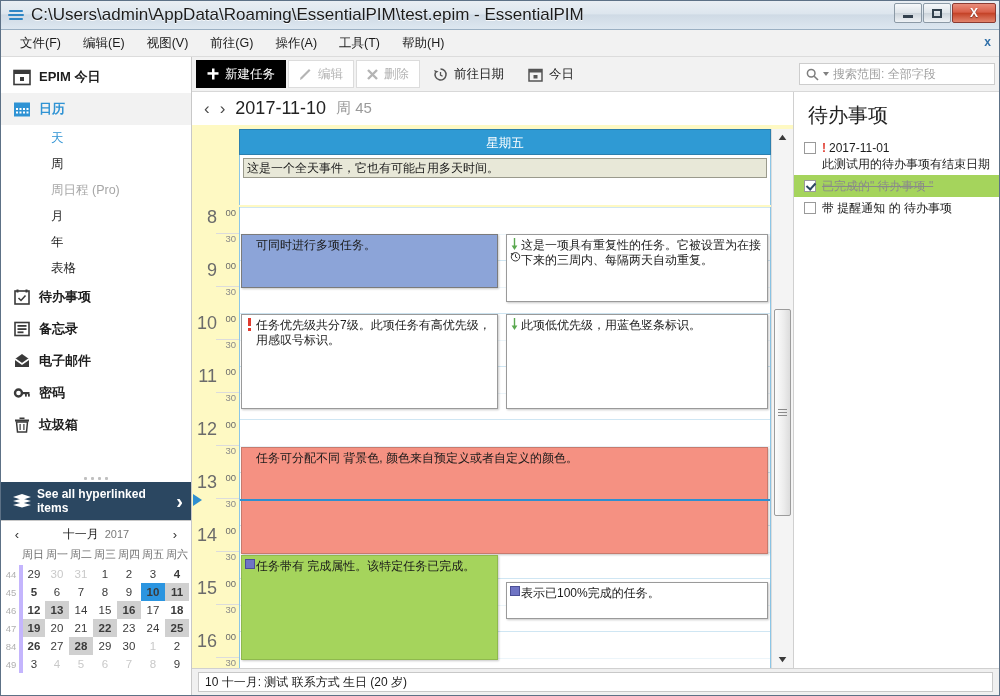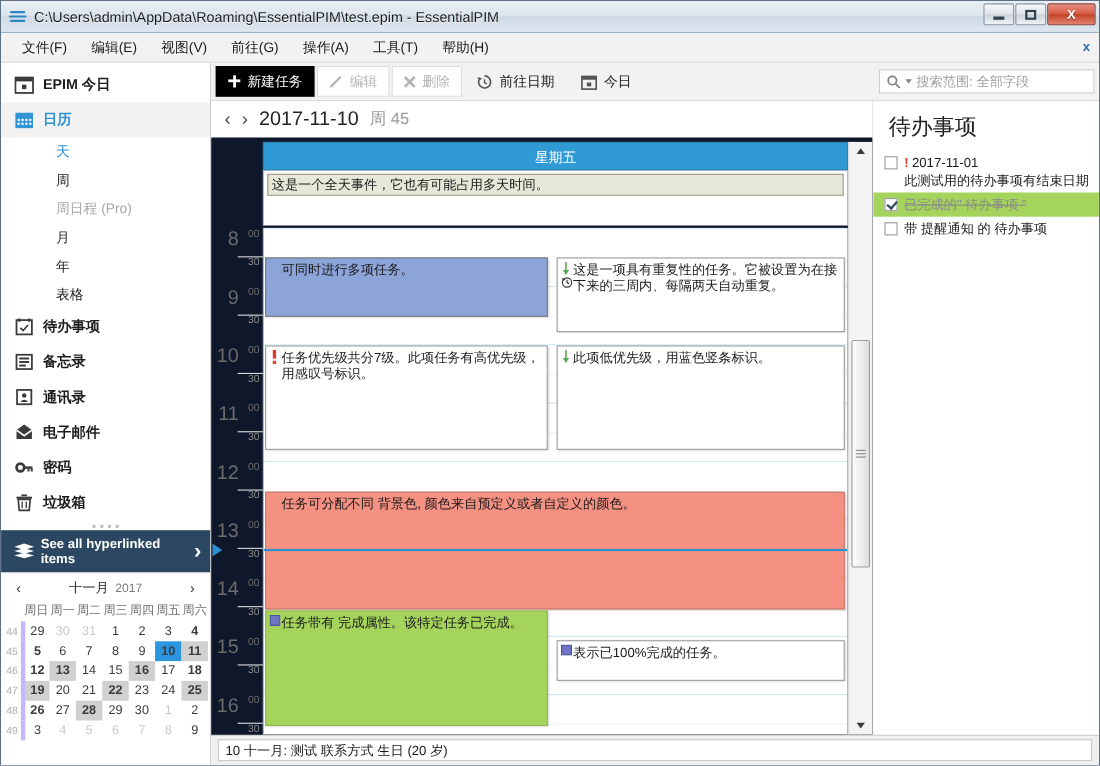--- a/index.html
+++ b/index.html
@@ -23,21 +23,21 @@
     border-bottom:1px solid #9bb0c3;
     display:flex;align-items:center;position:relative;
     padding-left:6px;
   }
   .tb-icon{width:18px;height:16px;margin-right:6px;position:relative;flex:0 0 18px;}
   .tb-icon i{position:absolute;left:2px;width:14px;height:2px;background:#2f86c5;border-radius:1px;}
   .tb-icon i:nth-child(1){top:3px;}
   .tb-icon i:nth-child(2){top:7px;left:1px;width:16px;}
   .tb-icon i:nth-child(3){top:11px;}
   .tb-title{
-    font-size:13px;color:#1b1b1b;white-space:nowrap;
+    font-size:17px;color:#1b1b1b;white-space:nowrap;
     text-shadow:0 1px 0 rgba(255,255,255,.85);
   }
   .wbtns{position:absolute;right:3px;top:2px;display:flex;align-items:center;}
   .wbtn{
     width:28px;height:20px;margin-left:1px;
     border:1px solid #8c9aa6;border-radius:2px;
     background:linear-gradient(to bottom,#f6f8fa 0%,#dfe5ea 48%,#ccd4db 52%,#eef2f5 100%);
     display:flex;align-items:center;justify-content:center;
     box-sizing:border-box;
   }
@@ -124,21 +124,21 @@
     display:flex;align-items:center;padding:0 6px;box-sizing:border-box;
   }
   .search .ph{color:#a0a0a0;font-size:12px;margin-left:4px;}
   .caret{width:0;height:0;border-left:3px solid transparent;border-right:3px solid transparent;border-top:4px solid #808080;margin-left:4px;}
   .content{flex:1 1 auto;display:flex;min-height:0;}
   .calwrap{flex:1 1 auto;display:flex;flex-direction:column;min-width:0;border-right:1px solid #d0d0d0;}
   .datebar{height:33px;flex:0 0 33px;display:flex;align-items:center;padding-left:12px;background:#fff;}
   .dnav{font-size:17px;color:#4a4a4a;margin-right:10px;cursor:default;}
   .dtitle{font-size:18px;color:#222;}
   .dweek{font-size:15px;color:#9a9a9a;margin-left:10px;}
-  .calbox{flex:1 1 auto;position:relative;min-height:0;background:#0f172a;overflow:hidden;}
+  .calbox{flex:1 1 auto;position:relative;min-height:0;background:#fef9c3;overflow:hidden;}
   .dayhead{
     position:absolute;left:47px;right:22px;top:4px;height:26px;
     background:#2f9ad4;color:#fff;text-align:center;line-height:26px;font-size:12.5px;
     border:1px solid #2b7fae;box-sizing:border-box;
   }
   .allday{
     position:absolute;left:47px;right:22px;top:30px;height:50px;
     border-left:1px solid #8cc6e6;border-right:1px solid #8cc6e6;background:#fff;
     box-sizing:border-box;padding:3px 3px 0 3px;
   }
@@ -318,30 +318,20 @@
             <svg width="18" height="18" viewBox="0 0 18 18">
                 <rect x="2" y="2.5" width="14" height="13" fill="none" stroke="#3a3a3a" stroke-width="1.6"></rect>
                 <rect x="4.5" y="5" width="9" height="1.8" fill="#3a3a3a"></rect>
                 <rect x="4.5" y="8.2" width="9" height="1.8" fill="#3a3a3a"></rect>
                 <rect x="4.5" y="11.4" width="6" height="1.8" fill="#3a3a3a"></rect>
               </svg>
           </div>
           <div class="lb">备忘录</div>
         </div>
 
-        <div class="navrow">
-          <div class="ic">
-            <svg width="18" height="18" viewBox="0 0 18 18">
-                <rect x="2.5" y="2.5" width="13" height="13" fill="none" stroke="#3a3a3a" stroke-width="1.6"></rect>
-                <circle cx="9" cy="7.5" r="2" fill="#3a3a3a"></circle>
-                <path d="M5.5 13.5 Q9 9.5 12.5 13.5 Z" fill="#3a3a3a"></path>
-              </svg>
-          </div>
-          <div class="lb">通讯录</div>
-        </div>
 
         <div class="navrow">
           <div class="ic">
             <svg width="18" height="18" viewBox="0 0 18 18">
                 <path d="M2 7 L9 2 L16 7 L16 15 L2 15 Z" fill="#3a3a3a"></path>
                 <path d="M2 7 L9 12 L16 7" fill="none" stroke="#fff" stroke-width="1.6"></path>
               </svg>
           </div>
           <div class="lb">电子邮件</div>
         </div>
@@ -447,21 +437,21 @@
                 <td class="wk">47</td>
                 <td class="red evt">19</td>
                 <td class="">20</td>
                 <td class="">21</td>
                 <td class=" evt">22</td>
                 <td class="">23</td>
                 <td class="">24</td>
                 <td class="red evt">25</td>
               </tr>
               <tr>
-                <td class="wk">48</td>
+                <td class="wk">84</td>
                 <td class="red">26</td>
                 <td class="">27</td>
                 <td class=" evt">28</td>
                 <td class="">29</td>
                 <td class="">30</td>
                 <td class="out wd">1</td>
                 <td class="out">2</td>
               </tr>
               <tr>
                 <td class="wk">49</td>

